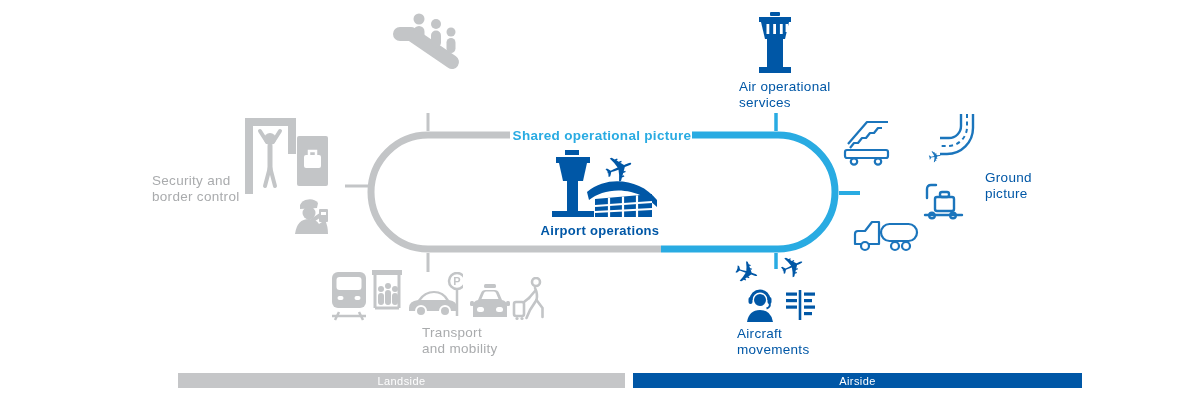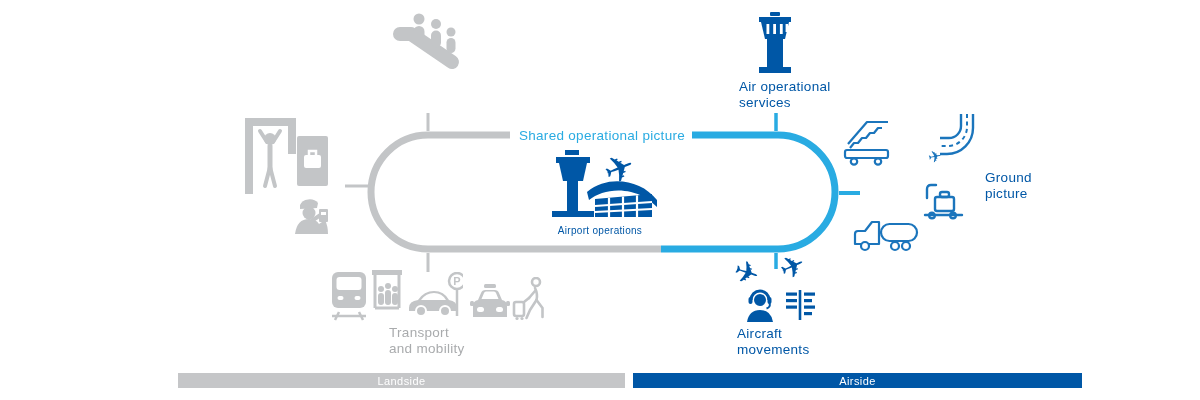--- a/index.html
+++ b/index.html
@@ -7,23 +7,23 @@
     position:relative;width:1200px;height:400px;background:#fff;
     font-family:"Liberation Sans",sans-serif;overflow:hidden;
   }
   .abs{position:absolute;}
   .label{
     position:absolute;font-size:13.5px;line-height:16px;letter-spacing:.3px;
     white-space:pre-line;
   }
   .label.gray{color:#A9ABAD;}
   .label.blue{color:#0057A6;}
-  .ctr{text-align:center;font-weight:normal;white-space:nowrap;}
+  .ctr{text-align:center;font-weight:bold;white-space:nowrap;}
   .shared{color:#29ABE2;font-size:13.5px;}
-  .airportops{color:#0057A6;font-size:10px;}
+  .airportops{color:#0057A6;font-size:13px;}
   .bar{
     position:absolute;top:373px;height:15px;color:#fff;font-size:11px;
     display:flex;align-items:center;justify-content:center;letter-spacing:.4px;
   }
   .bar.gray{background:#C5C6C8;}
   .bar.blue{background:#0057A6;}
   .plane{
     position:absolute;color:#0057A6;line-height:1;
     font-family:"DejaVu Sans",sans-serif;
   }
@@ -95,20 +95,22 @@
     </g>
     <g fill="#C3C5C7">
       <path d="M57 91 a10 8 0 0 1 18 -2 l-1 5 l-17 1 z"></path>
       <circle cx="66" cy="99" r="6.5"></circle>
       <path d="M52 120 q2 -15 14 -15 q7 0 10 5 l6 -4 q3 6 3 14 z"></path>
       <path d="M70 106 l9 -6" stroke="#C3C5C7" stroke-width="4" fill="none" stroke-linecap="round"></path>
       <rect x="76" y="95" width="9" height="13" rx="1"></rect>
       <rect x="78" y="98" width="5" height="3" fill="#FFFFFF"></rect>
     </g>
   </svg>
+  <div class="label gray" style="left:152px;top:173px">Security and
+border control</div>
 
   <svg class="abs" style="left:330px;top:270px" width="72" height="52" viewBox="0 0 72 52">
     <g fill="#C3C5C7">
       <rect x="2" y="2" width="34" height="36" rx="6"></rect>
       <rect x="42" y="0" width="30" height="5"></rect>
       <circle cx="51" cy="19" r="3"></circle>
         <rect x="48" y="23" width="6" height="12" rx="3"></rect>
       <circle cx="58" cy="16" r="3"></circle>
         <rect x="55" y="20" width="6" height="15" rx="3"></rect>
       <circle cx="65" cy="19" r="3"></circle>
@@ -146,21 +148,21 @@
       <path d="M23 11 q3 6 1.5 12"></path>
       <path d="M24.5 23 l6 8 v9"></path>
       <path d="M24.5 23 l-6.5 10 l-3.5 8"></path>
       <path d="M23 14 l-6 7"></path>
       <path d="M17 21 l-5 4"></path>
       <rect x="2" y="25" width="10" height="14" rx="2"></rect>
     </g>
     <circle cx="5" cy="41.5" r="1.6" fill="#C3C5C7"></circle>
     <circle cx="10" cy="41.5" r="1.6" fill="#C3C5C7"></circle>
   </svg>
-  <div class="label gray" style="left:389px;top:325px">Transport
+  <div class="label gray" style="left:422px;top:325px">Transport
 and mobility</div>
 
   <svg class="abs" style="left:752px;top:12px" width="46" height="62" viewBox="0 0 46 62">
     <g fill="#0057A6">
       <rect x="18" y="0" width="10" height="4" rx="1"></rect>
       <rect x="7" y="5" width="32" height="5"></rect>
       <path d="M9 10 H37 L33 27 H13 z"></path>
       <rect x="15" y="27" width="16" height="28"></rect>
       <rect x="7" y="55" width="32" height="6"></rect>
     </g>

